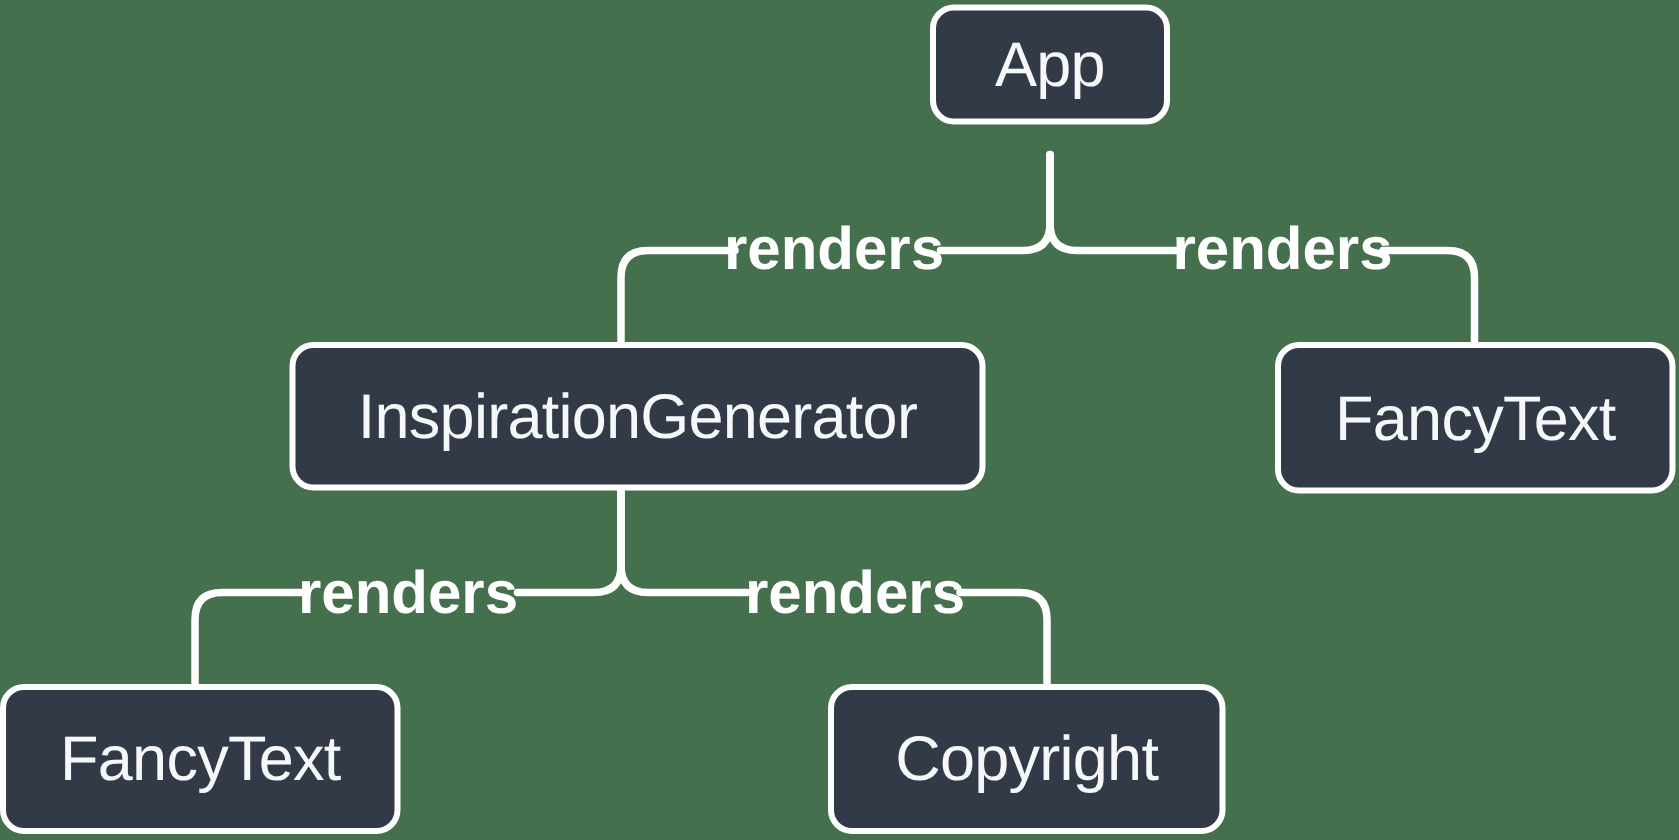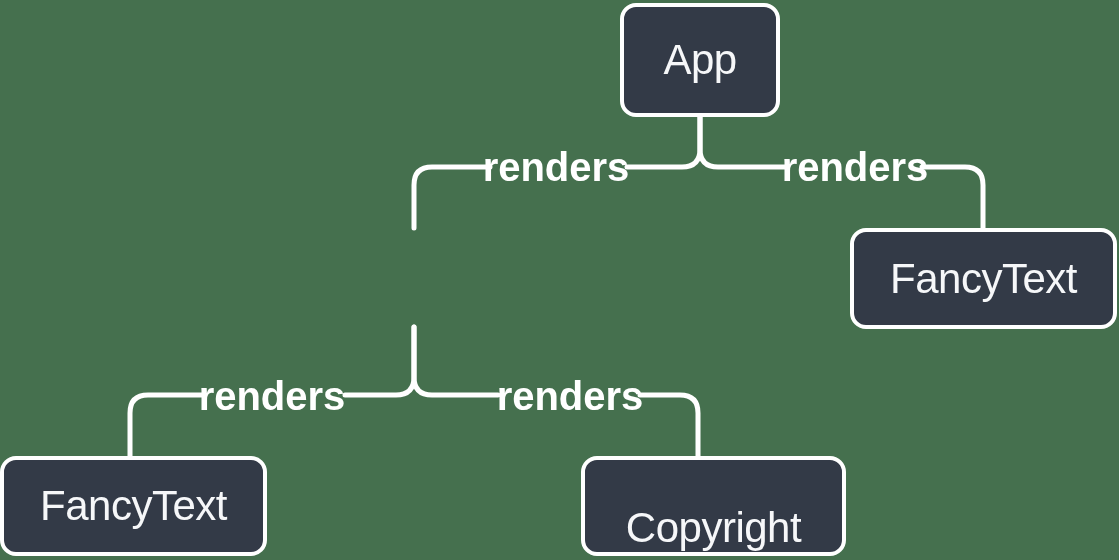--- a/index.html
+++ b/index.html
@@ -39,25 +39,25 @@
     border-radius:16px;
     display:flex;
     align-items:center;
     justify-content:center;
     color:var(--node-text);
     font-size:42px;
     font-weight:500;
     letter-spacing:-0.5px;
     white-space:nowrap;
   }
-  .node-app{left:620px;top:3px;width:160px;height:114px;}
+  .node-app{left:620px;top:3px;width:160px;height:80px;}
   .node-inspiration-generator{left:193px;top:228px;width:464px;height:99px;}
   .node-fancy-text-top{left:850px;top:228px;width:267px;height:101px;}
   .node-fancy-text-bottom{left:0px;top:456px;width:267px;height:100px;}
-  .node-copyright{left:581px;top:456px;width:265px;height:100px;align-items:flex-end;}
+  .node-copyright{left:552px;top:456px;width:265px;height:100px;}
   .edge-label{
     position:absolute;
     transform:translate(-50%,-50%);
     color:var(--edge-text);
     font-size:40px;
     font-weight:700;
     white-space:nowrap;
   }
   .edge-label-1{left:556px;top:167px;}
   .edge-label-2{left:855px;top:167px;}
@@ -85,20 +85,23 @@
 
     <path d="M203 395 L148 395 Q130 395 130 413 L130 456"></path>
 
     <path d="M640 395 L680 395 Q698 395 698 413 L698 456"></path>
   </svg>
 
   <div class="node node-app">
     <span>App</span>
   </div>
 
+  <div class="node node-inspiration-generator">
+    <span>InspirationGenerator</span>
+  </div>
 
   <div class="node node-fancy-text-top">
     <span>FancyText</span>
   </div>
 
   <div class="node node-fancy-text-bottom">
     <span>FancyText</span>
   </div>
 
   <div class="node node-copyright">

